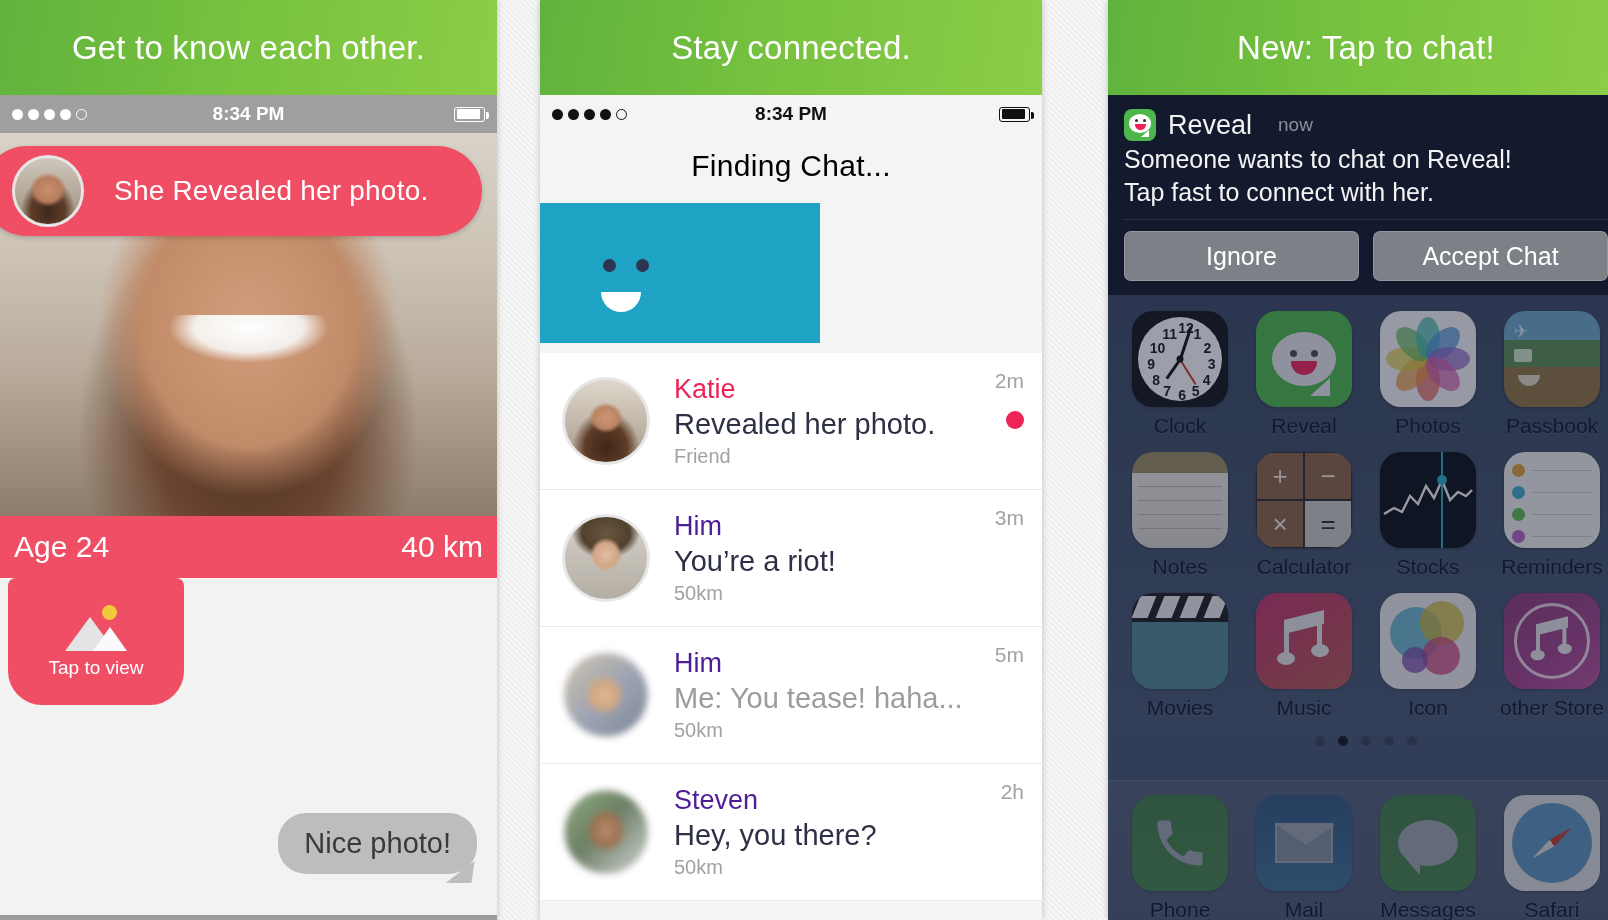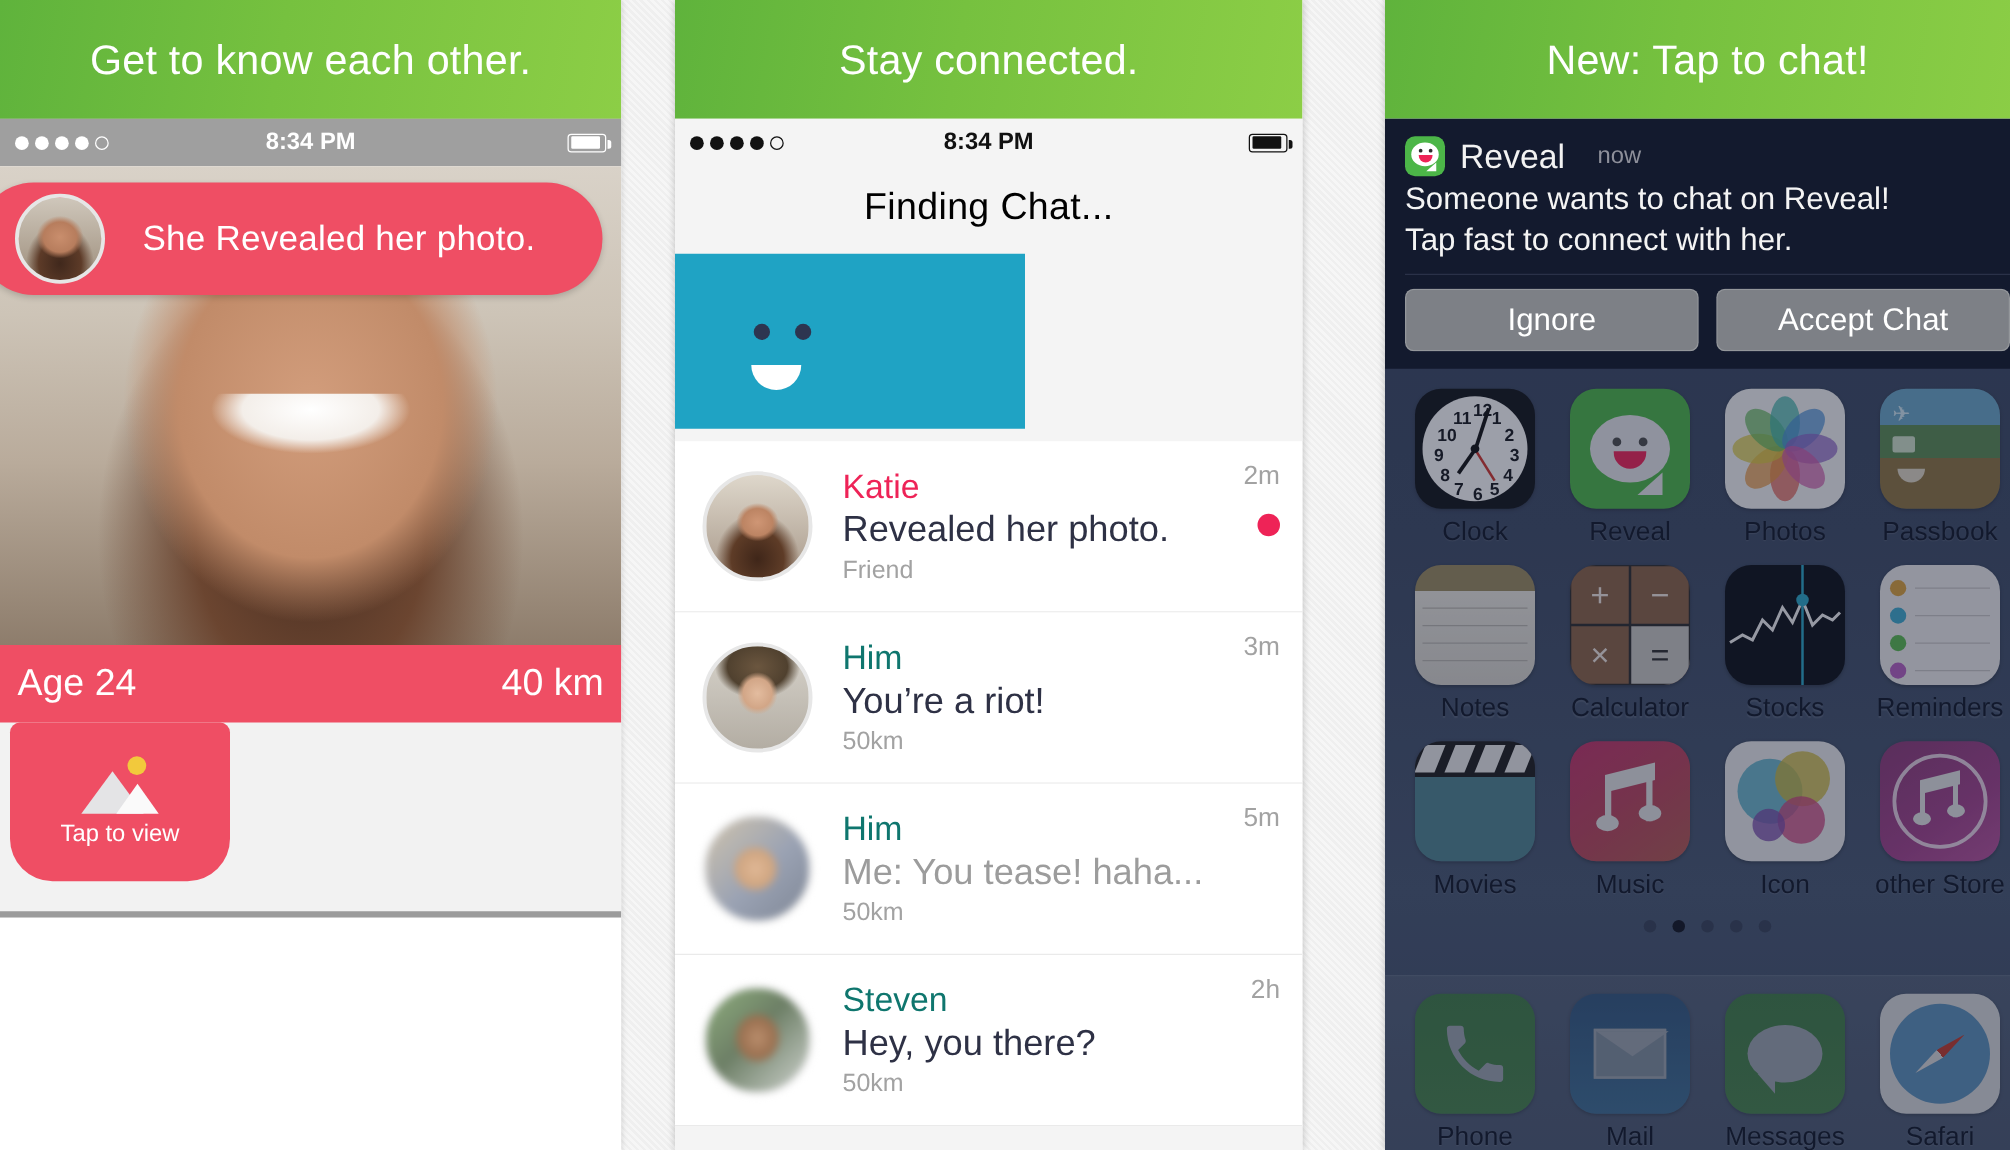--- a/index.html
+++ b/index.html
@@ -67,21 +67,21 @@
     border: 1.8px solid currentColor; border-radius: 3px;
     position: relative;
   }
   .sb-batt::after {
     content: ""; position: absolute; right: -5px; top: 4px;
     width: 3px; height: 7px; background: currentColor; border-radius: 0 2px 2px 0;
   }
   .sb-batt i { display: block; position: absolute; left: 1.5px; top: 1.5px; bottom: 1.5px; width: 80%; background: currentColor; border-radius: 1px; }
 
   
-  .p1-body { position: relative; height: 601px; background: #f2f2f2; }
+  .p1-body { position: relative; height: 787px; background: #f2f2f2; }
   .photo {
     position: absolute; top: 0; left: 0; right: 0; height: 395px;
     background:
       radial-gradient(ellipse 150px 120px at 48% 52%, #c58e6f 0%, #b27c5e 40%, rgba(160,110,84,0) 72%),
       radial-gradient(ellipse 230px 300px at 50% 75%, #4a2f22 0%, #6b4530 40%, rgba(90,58,40,0) 74%),
       linear-gradient(to bottom, #d9d2c8 0%, #cdc4b7 30%, #b9ab9b 60%, #8a7968 100%);
     overflow: hidden;
   }
   .photo::before {
     content: ""; position: absolute; left: 8%; top: -14%;
@@ -221,21 +221,21 @@
   }
   .ava-steven {
     filter: blur(3px);
     background:
       radial-gradient(ellipse 22px 24px at 50% 48%, #b98d6c 0%, #9a7050 65%, rgba(150,110,80,0) 88%),
       linear-gradient(135deg, #8fae7e 0%, #6d7f66 45%, #cfd3cf 100%);
   }
   .chat-mid { flex: 1; margin-left: 24px; min-width: 0; }
   .chat-name { font-size: 27px; font-weight: 500; margin-bottom: 2px; }
   .chat-name.pink { color: #ee2357; }
-  .chat-name.blue { color: #0f766e; }
+  .chat-name.blue { color: #4c1d95; }
   .chat-msg { font-size: 29px; font-weight: 400; color: #2e3145; line-height: 1.22; margin-bottom: 3px; }
   .chat-msg.muted { color: #9c9c9c; }
   .chat-sub { font-size: 20px; color: #a2a2a2; font-weight: 300; }
   .chat-right { display: flex; flex-direction: column; align-items: flex-end; align-self: flex-start; padding-top: 16px; flex: 0 0 auto; }
   .chat-time { font-size: 21px; color: #a2a2a2; font-weight: 300; }
   .unread { width: 18px; height: 18px; border-radius: 50%; background: #ee2357; margin-top: 18px; }
 
   
   .p3-body { height: 825px; position: relative; overflow: hidden;
     background: linear-gradient(to bottom, #38455f 0%, #3d4a64 40%, #475670 75%, #3e4c66 100%); }
@@ -388,20 +388,23 @@
 
       <div class="photocard">
         <div class="pc-icon">
           <span class="m1"></span>
             <span class="m2"></span>
             <span class="sun"></span>
         </div>
         <div class="pc-label">Tap to view</div>
       </div>
 
+      <div class="bubble-row">
+        <div class="bubble">Nice photo!</div>
+      </div>
 
       <div class="home-strip"></div>
     </div>
   </div>
 
   <div class="panel" id="panel2">
     <div class="promo-header">Stay connected.</div>
 
     <div class="statusbar light">
       <div class="sb-dots">

